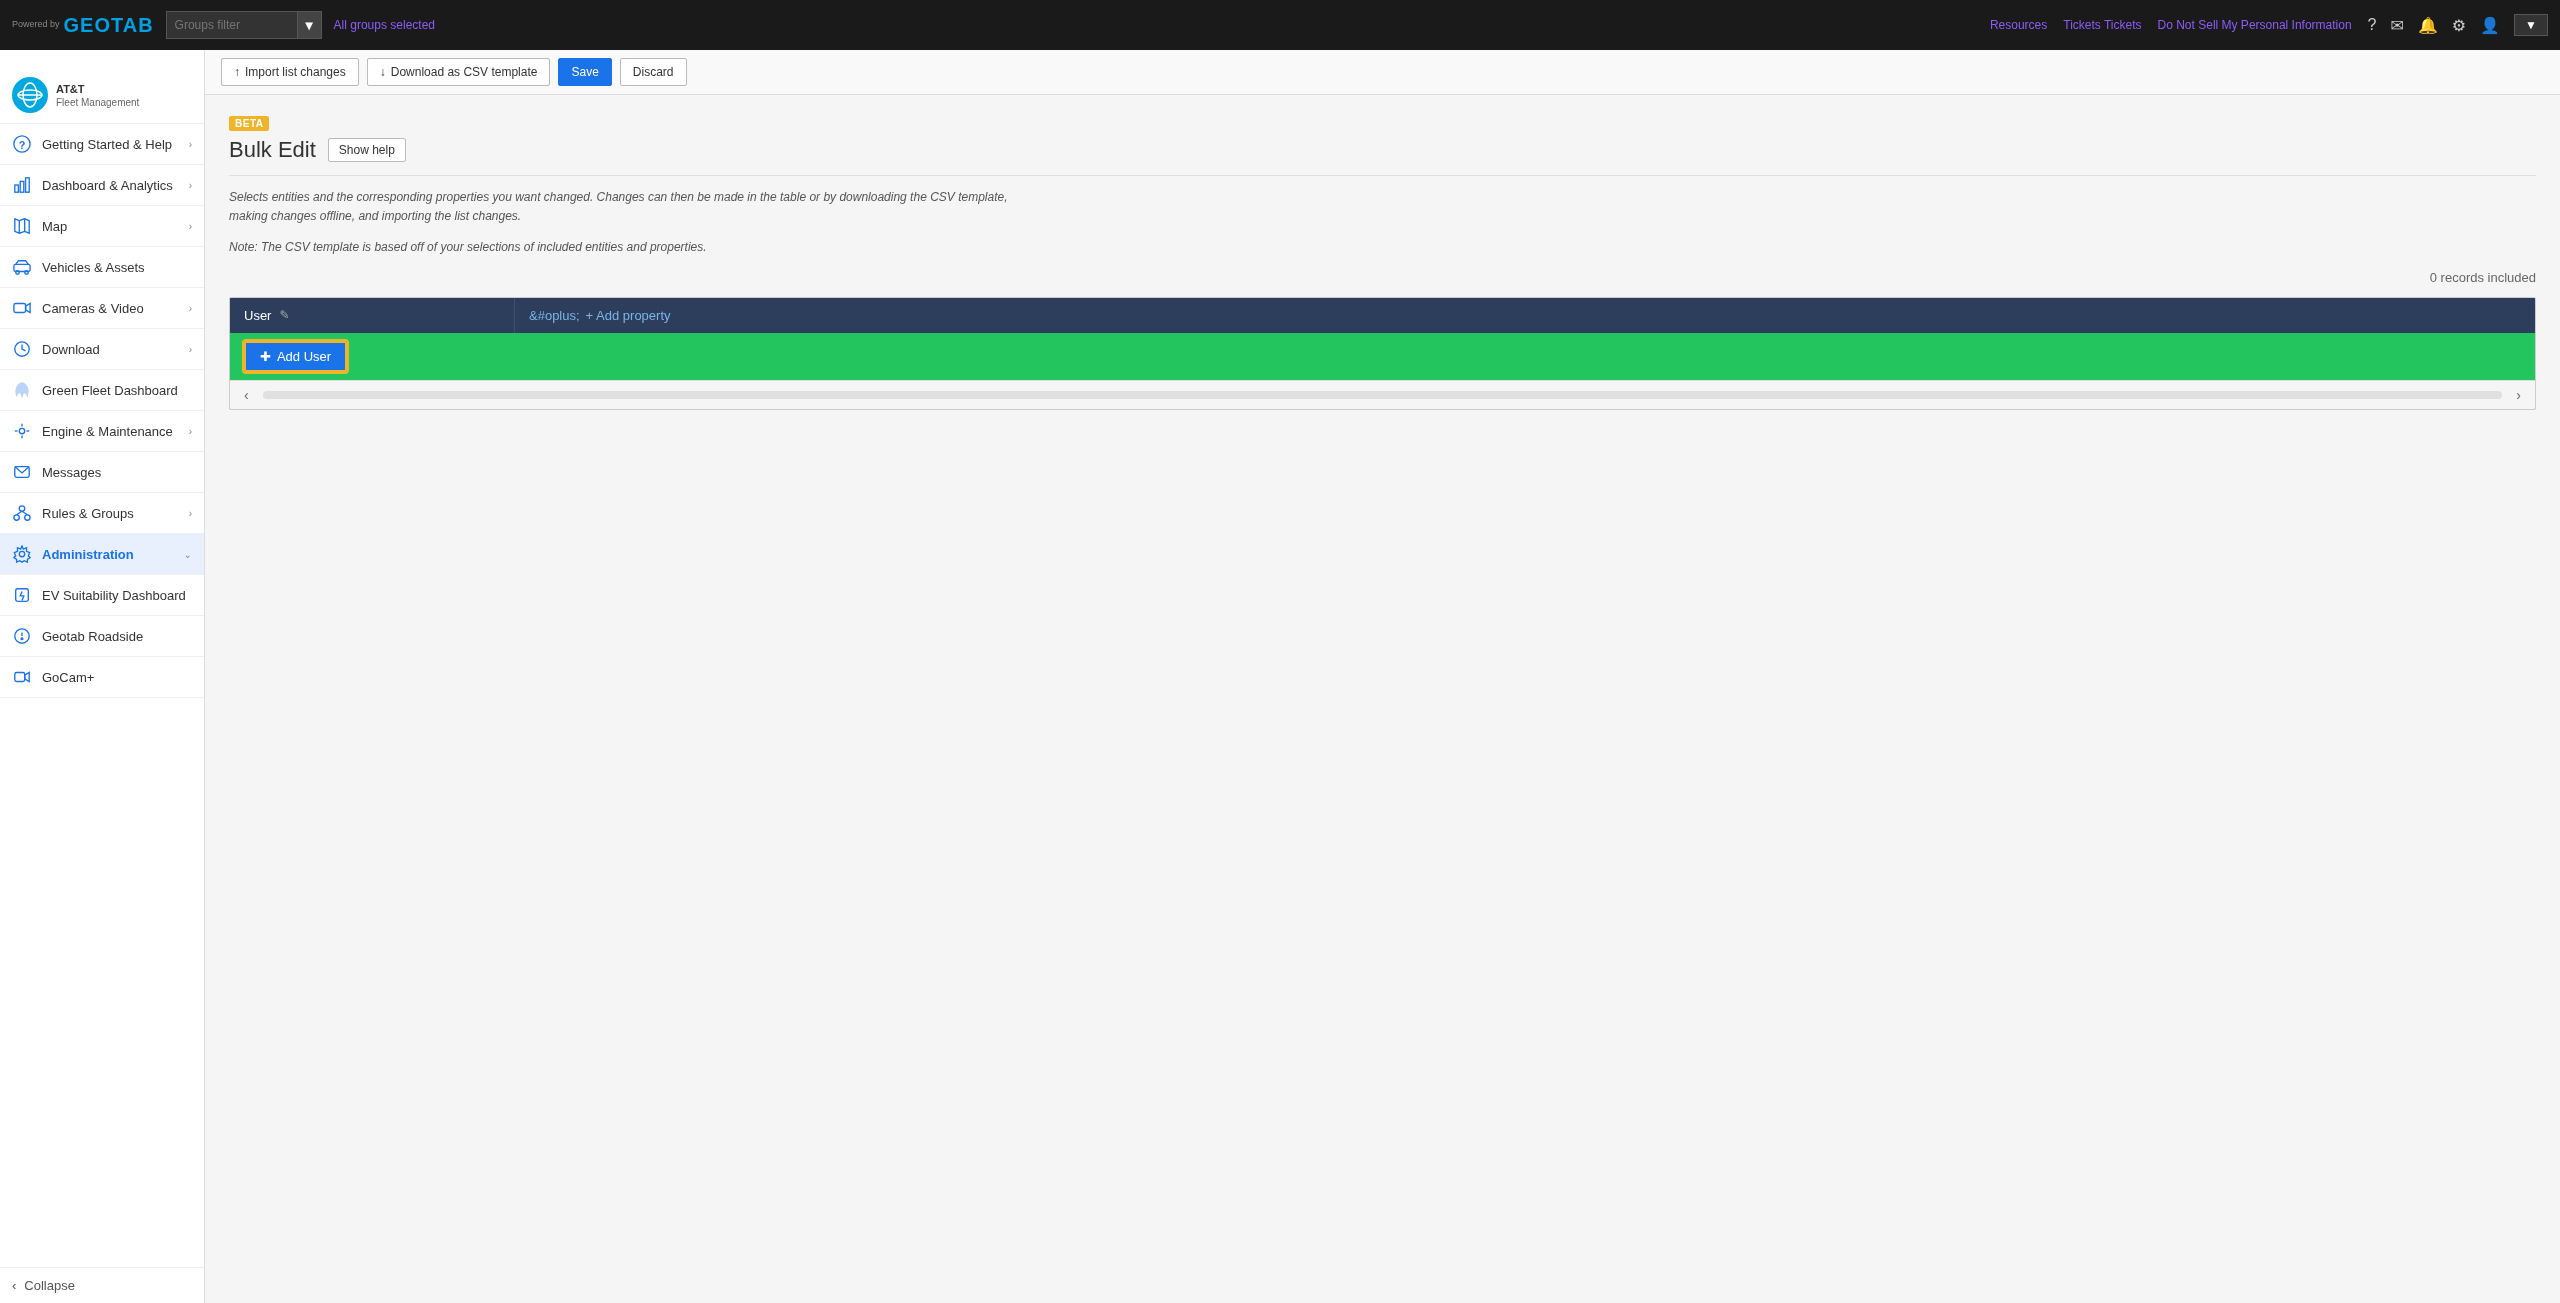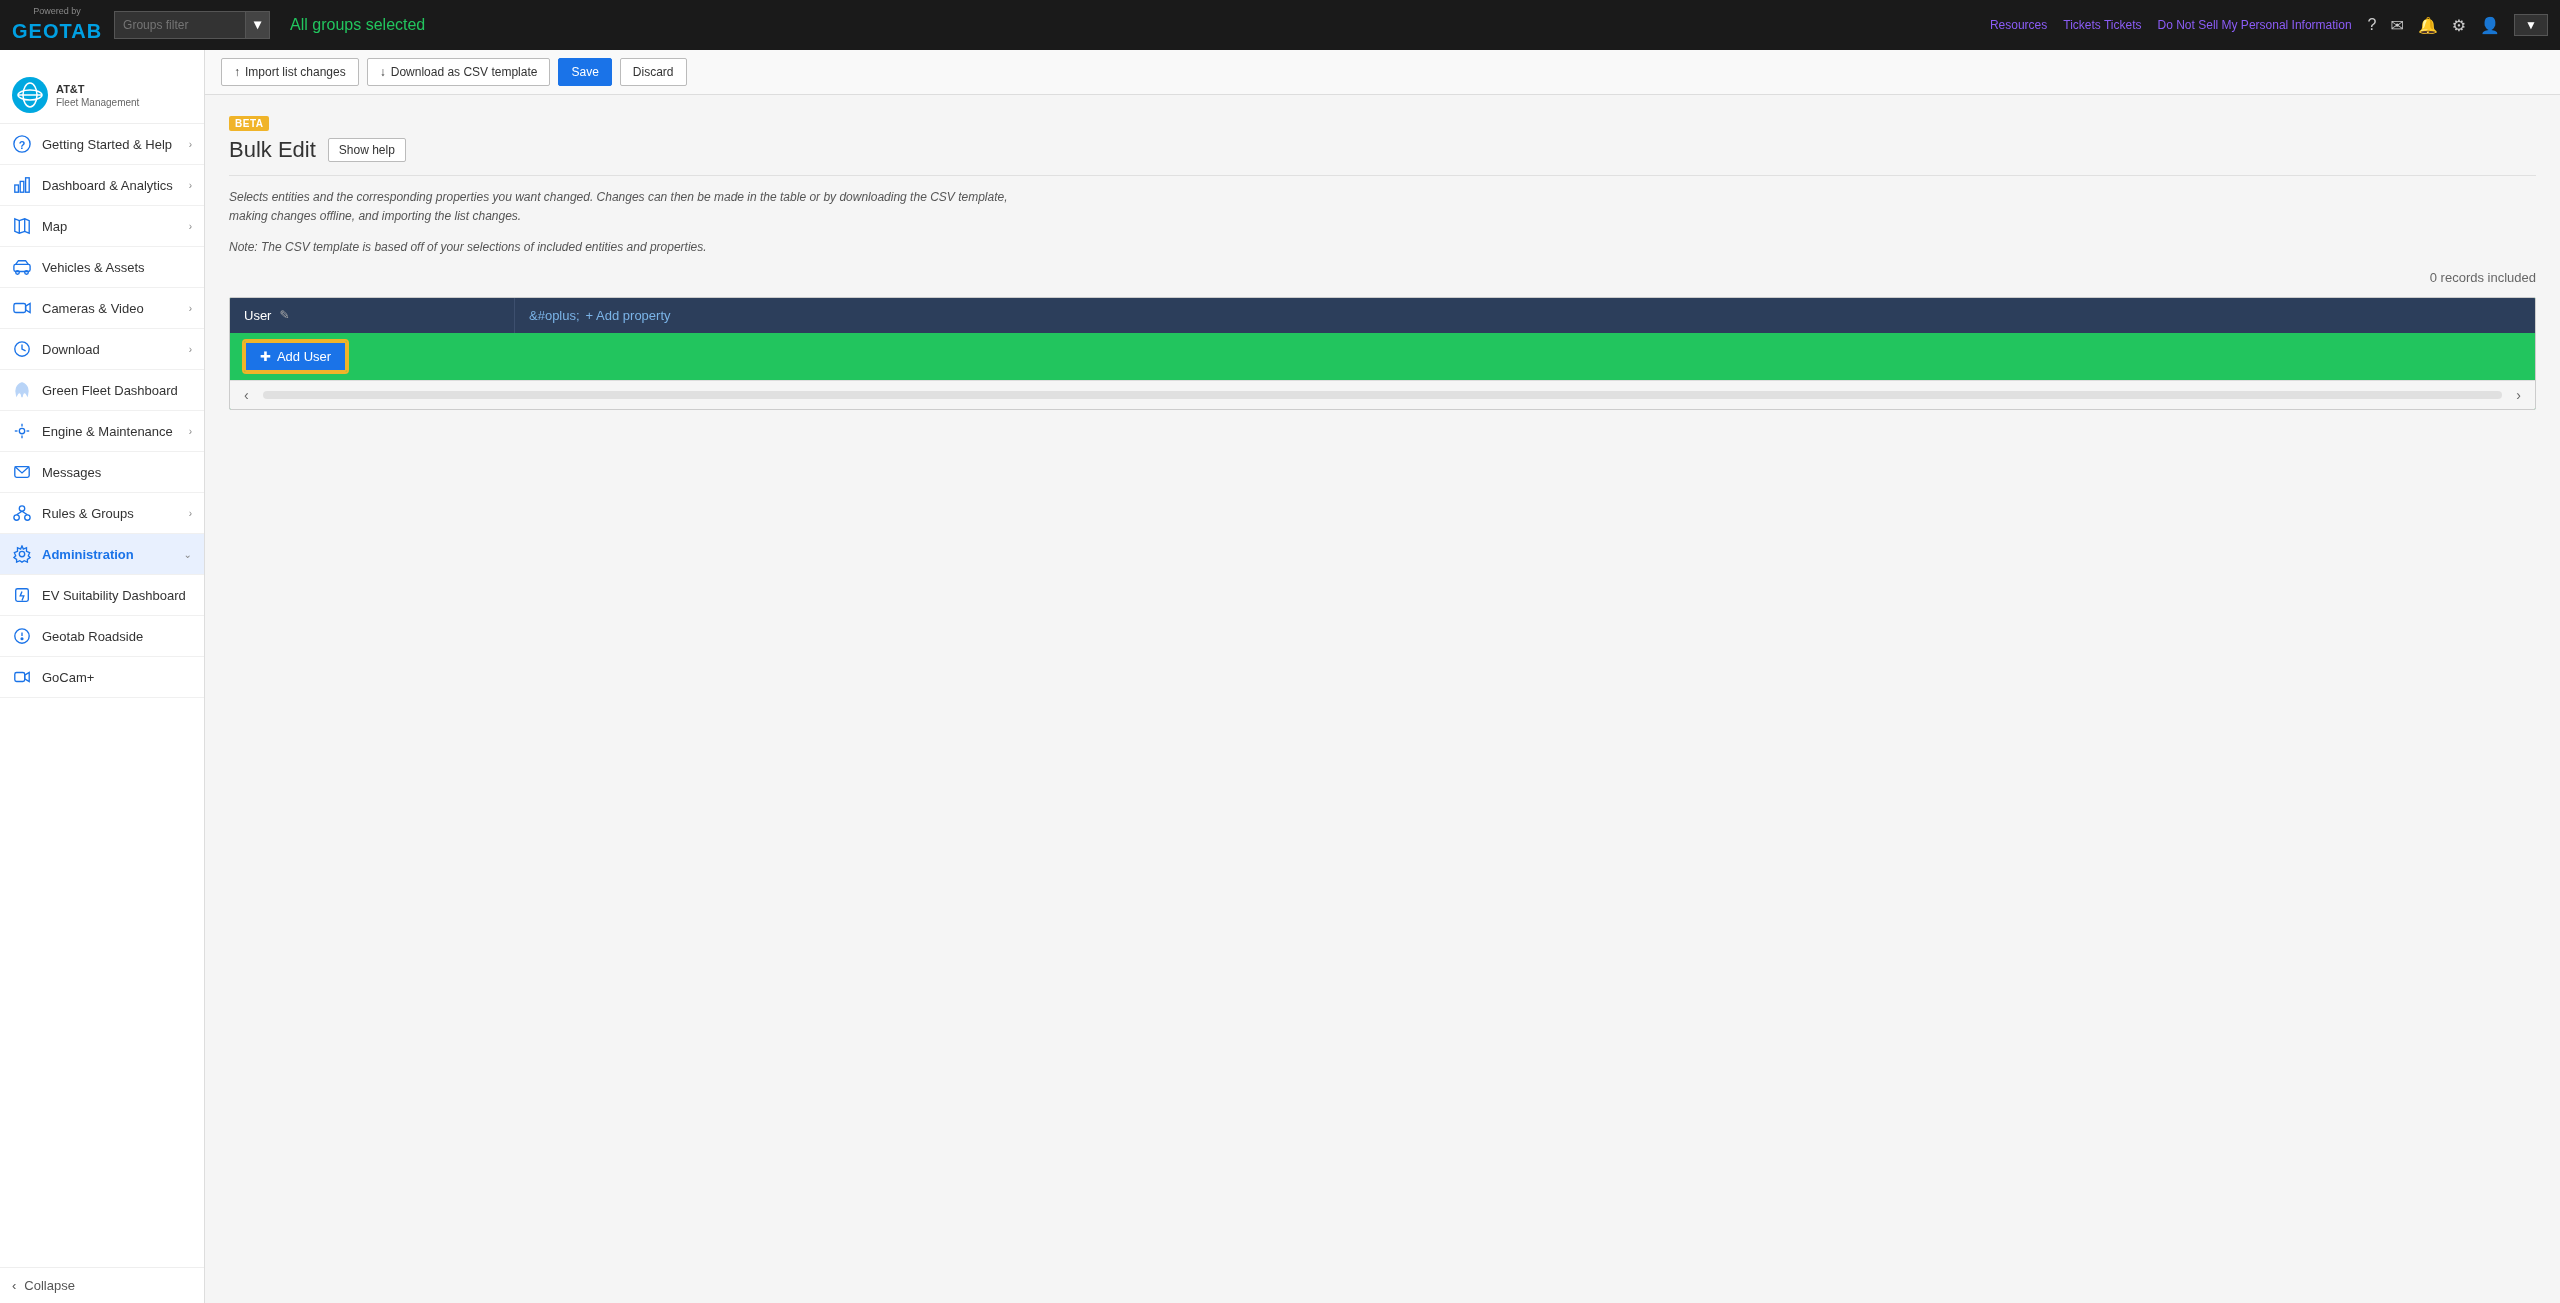--- a/index.html
+++ b/index.html
@@ -10,21 +10,21 @@
       background: #1a1a1a;
       color: #fff;
       display: flex;
       align-items: center;
       justify-content: space-between;
       padding: 0 12px;
       height: 50px;
       flex-shrink: 0;
     }
     .top-bar-left { display: flex; align-items: center; gap: 12px; }
-    .geotab-logo { display: flex; align-items: center; gap: 4px; font-size: 11px; color: #aaa; flex-direction: column; }
+    .geotab-logo { display: flex; align-items: center; gap: 4px; font-size: 11px; color: #aaa; }
     .geotab-logo .powered { font-size: 9px; color: #888; line-height: 1.1; }
     .geotab-logo .brand { color: #00a0e3; font-size: 20px; font-weight: 700; letter-spacing: 1px; }
     .groups-filter-wrapper { display: flex; align-items: center; }
     .groups-filter-input {
       background: #333;
       border: 1px solid #555;
       color: #a3a3a3;
       padding: 4px 8px;
       font-size: 12px;
       height: 28px;
@@ -33,21 +33,21 @@
     .groups-filter-btn {
       background: #444;
       border: 1px solid #555;
       border-left: none;
       color: #fff;
       height: 28px;
       width: 24px;
       cursor: pointer;
       display: flex; align-items: center; justify-content: center;
     }
-    .groups-selected-text { color: #22c55e; font-size: 16px; margin-left: 8px; }
+    .groups-selected-text { color: #8b5cf6; font-size: 12px; }
     .top-bar-right { display: flex; align-items: center; gap: 16px; }
     .top-bar-right .link { color: #8b5cf6; font-size: 12px; cursor: pointer; text-decoration: none; }
     .top-bar-icons { display: flex; align-items: center; gap: 14px; }
     .icon-btn { background: none; border: none; color: #ccc; cursor: pointer; font-size: 16px; display: flex; align-items: center; justify-content: center; }
     .user-btn { background: #333; border: 1px solid #555; color: #fff; padding: 3px 10px; font-size: 12px; cursor: pointer; display: flex; align-items: center; gap: 4px; }
 
     
     .main-layout { display: flex; flex: 1; overflow: hidden; }
 
     

